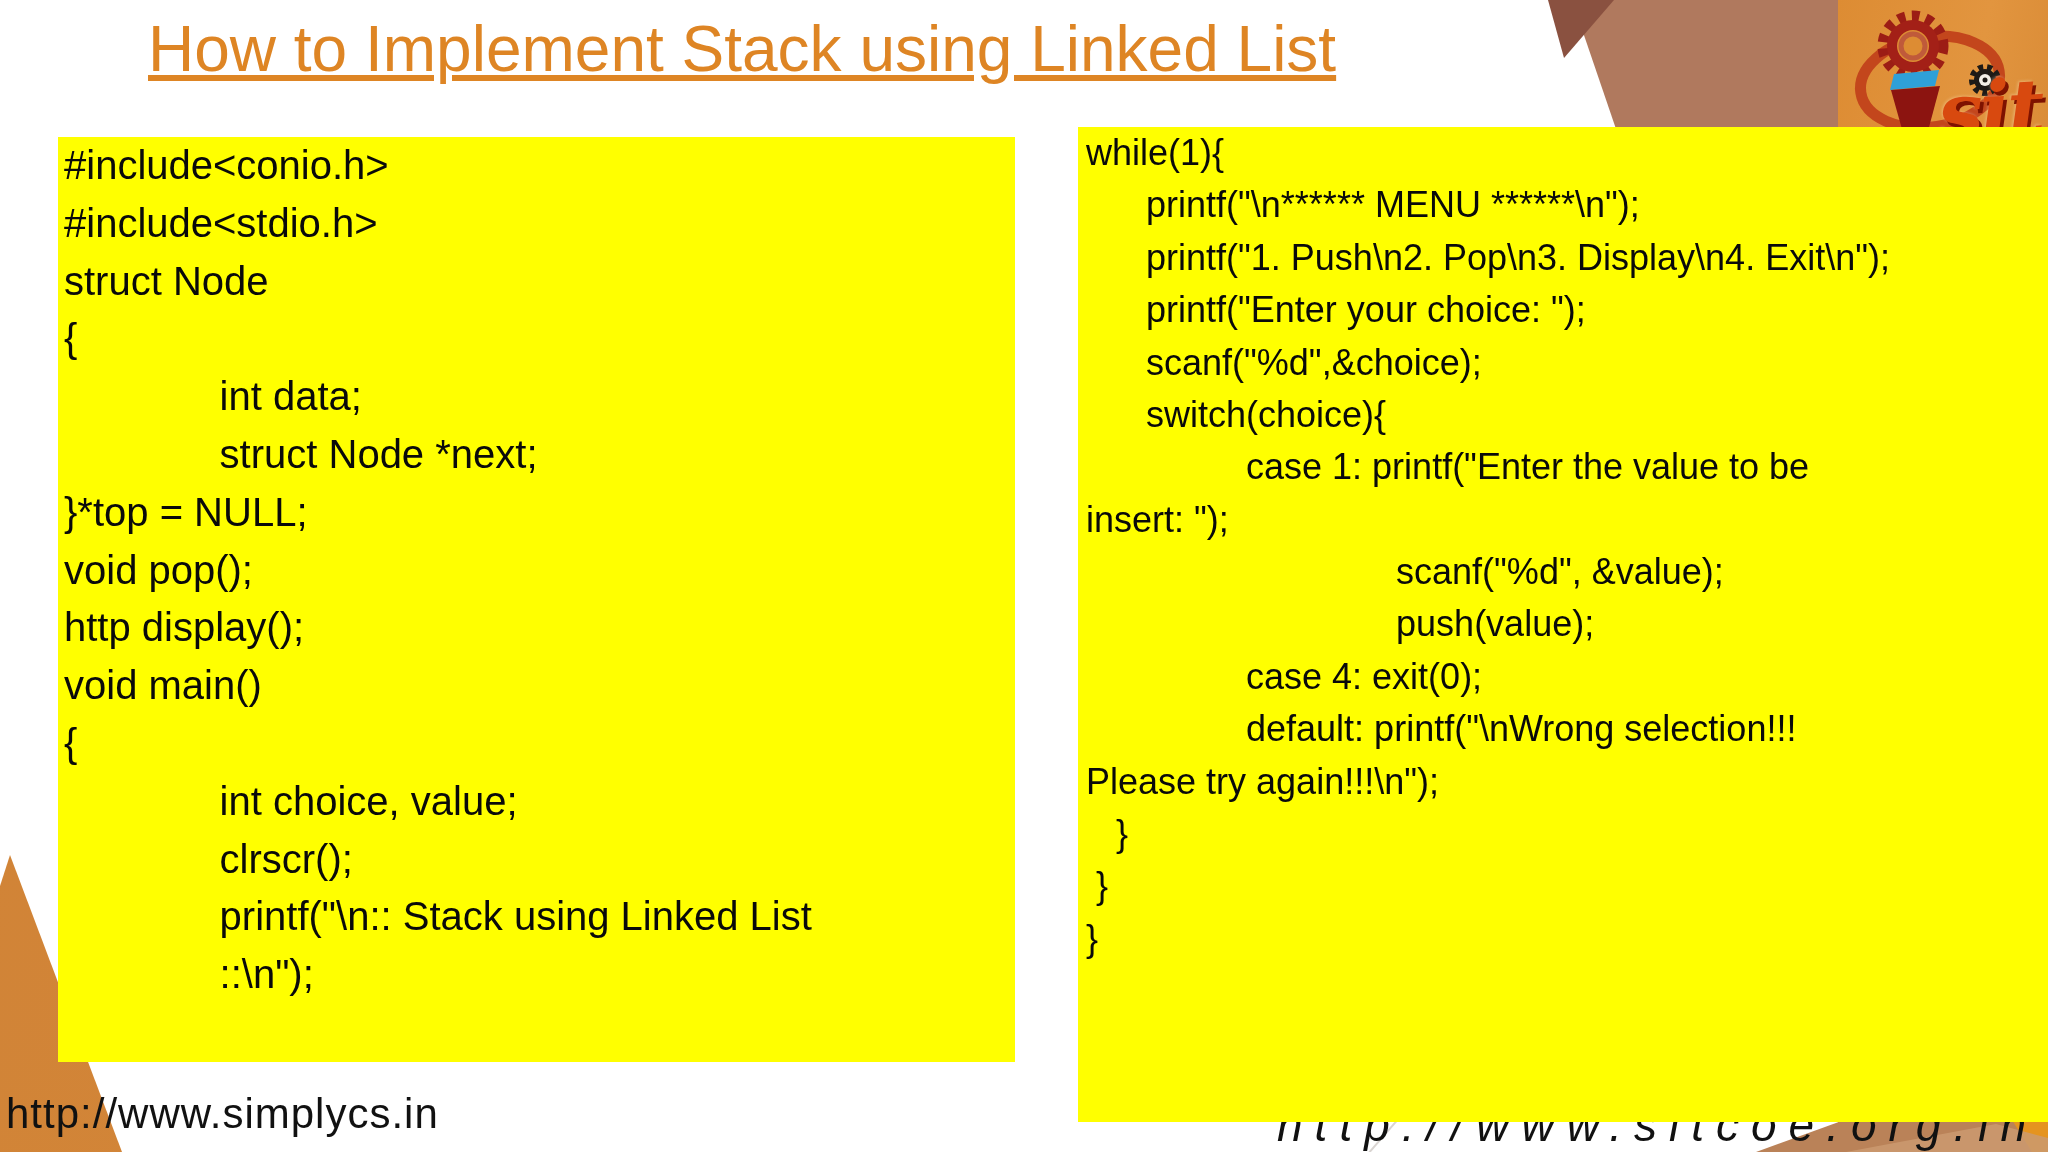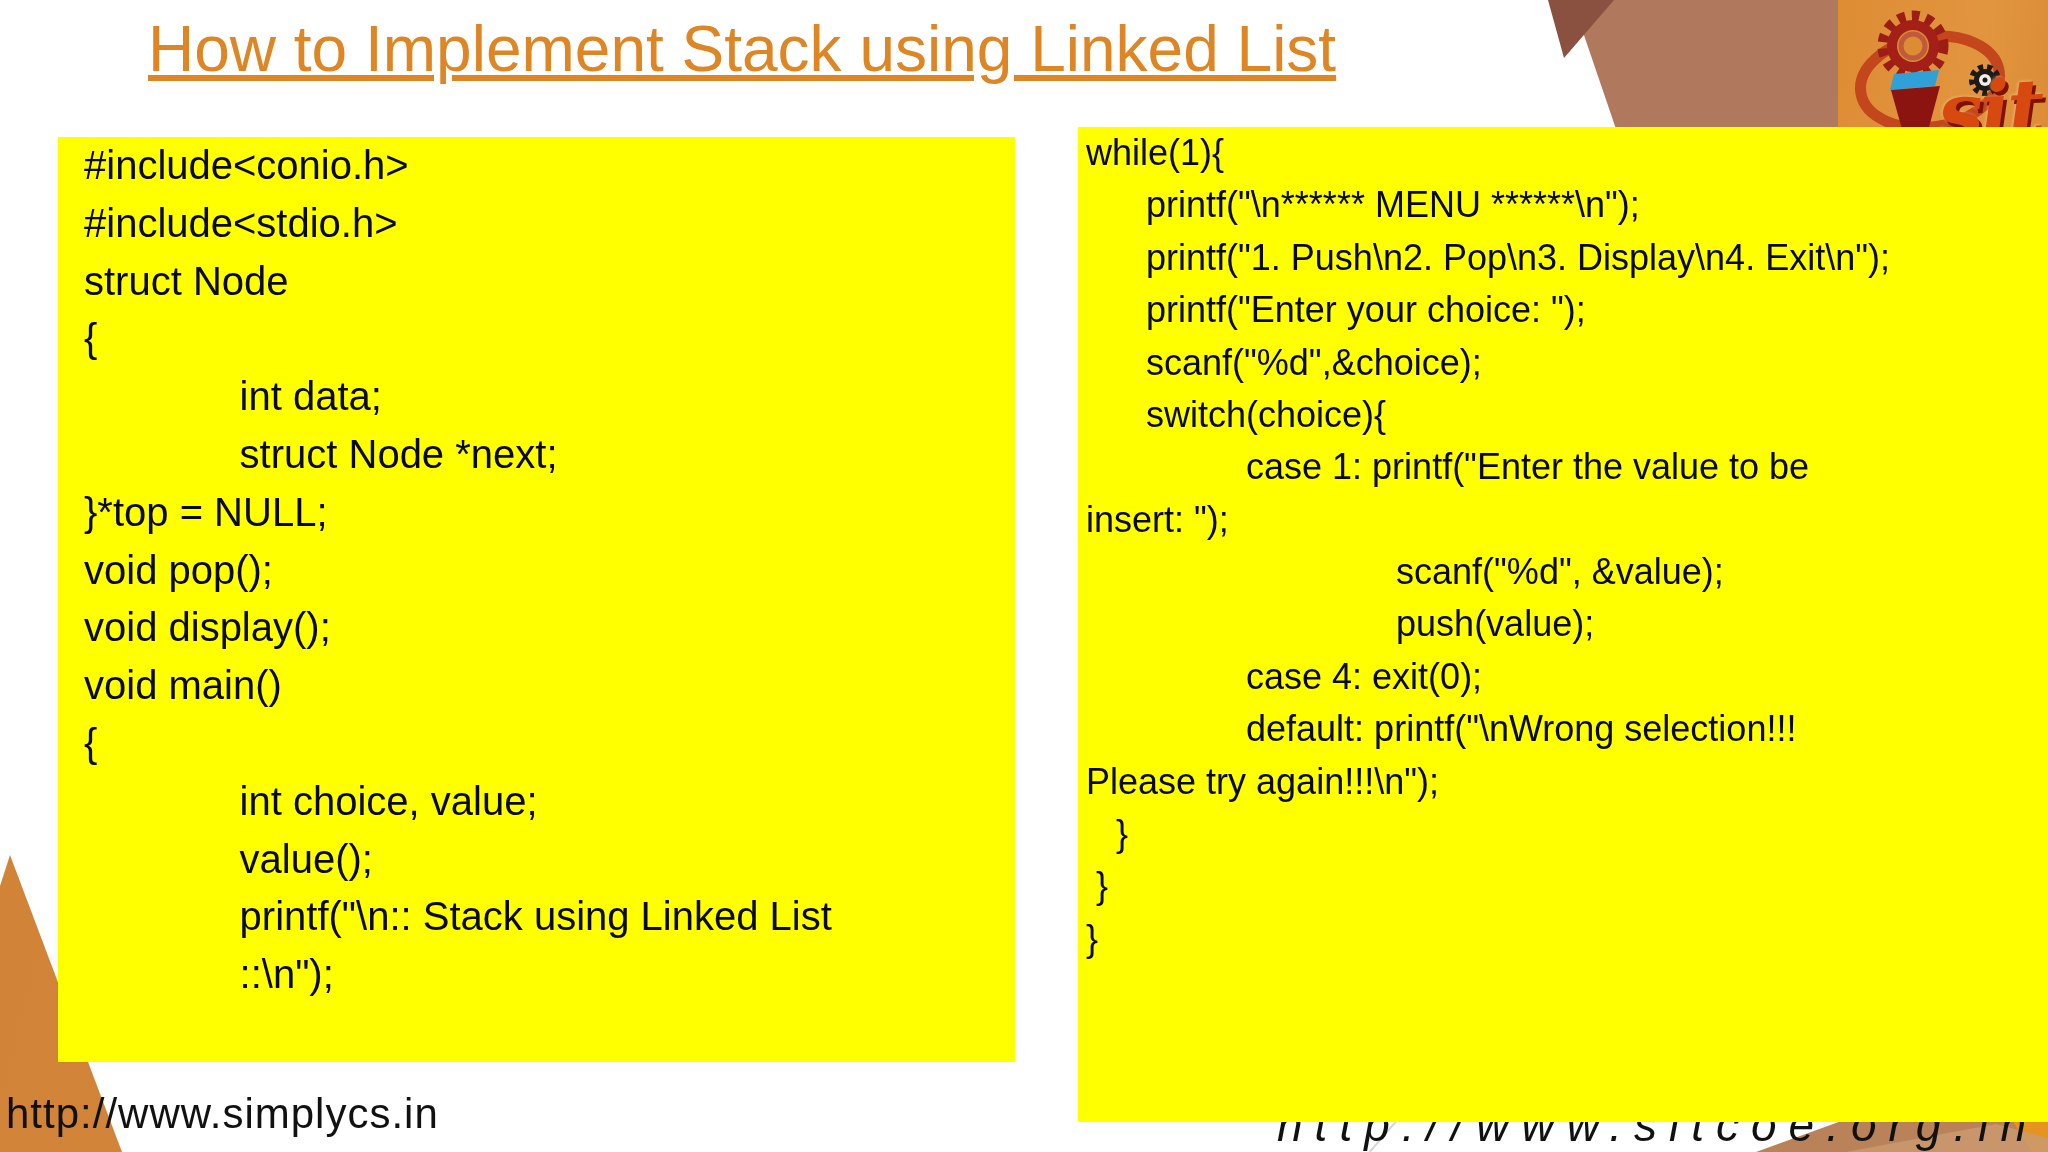--- a/index.html
+++ b/index.html
@@ -68,21 +68,21 @@
     text-decoration:underline;
   }
   
   .code-block{
     position:absolute; z-index:2; background:var(--code_yellow,#FFFF00);
     color:var(--code_text,#0A0A0A); overflow:hidden;
   }
   .code-block .code-line{white-space:pre;}
   .code-left{
     left:58px; top:137px; width:957px; height:925px;
-    font-size:40px; line-height:57.8px; padding-left:26px; box-sizing:border-box;
+    font-size:40px; line-height:57.8px; padding-left:6px; box-sizing:border-box;
   }
   .code-right{
     left:1078px; top:127px; width:1098px; height:995px;
     font-size:36px; line-height:52.37px; padding-left:8px; box-sizing:border-box;
   }
   
   .footer-left{
     position:absolute; left:6px; top:1090px; z-index:2;
     font-size:42px; letter-spacing:1px; color:var(--footer_text,#111111); white-space:nowrap;
   }
@@ -132,25 +132,25 @@
 
   <div class="code-block code-left">
       <div class="code-line">#include&lt;conio.h&gt;</div>
       <div class="code-line">#include&lt;stdio.h&gt;</div>
       <div class="code-line">struct Node</div>
       <div class="code-line">{</div>
       <div class="code-line">              int data;</div>
       <div class="code-line">              struct Node *next;</div>
       <div class="code-line">}*top = NULL;</div>
       <div class="code-line">void pop();</div>
-      <div class="code-line">void display();</div>
+      <div class="code-line">http display();</div>
       <div class="code-line">void main()</div>
       <div class="code-line">{</div>
       <div class="code-line">              int choice, value;</div>
-      <div class="code-line">              value();</div>
+      <div class="code-line">              clrscr();</div>
       <div class="code-line">              printf("\n:: Stack using Linked List</div>
       <div class="code-line">              ::\n");</div>
     </div>
   <div class="code-block code-right">
       <div class="code-line">while(1){</div>
       <div class="code-line">      printf("\n****** MENU ******\n");</div>
       <div class="code-line">      printf("1. Push\n2. Pop\n3. Display\n4. Exit\n");</div>
       <div class="code-line">      printf("Enter your choice: ");</div>
       <div class="code-line">      scanf("%d",&amp;choice);</div>
       <div class="code-line">      switch(choice){</div>

